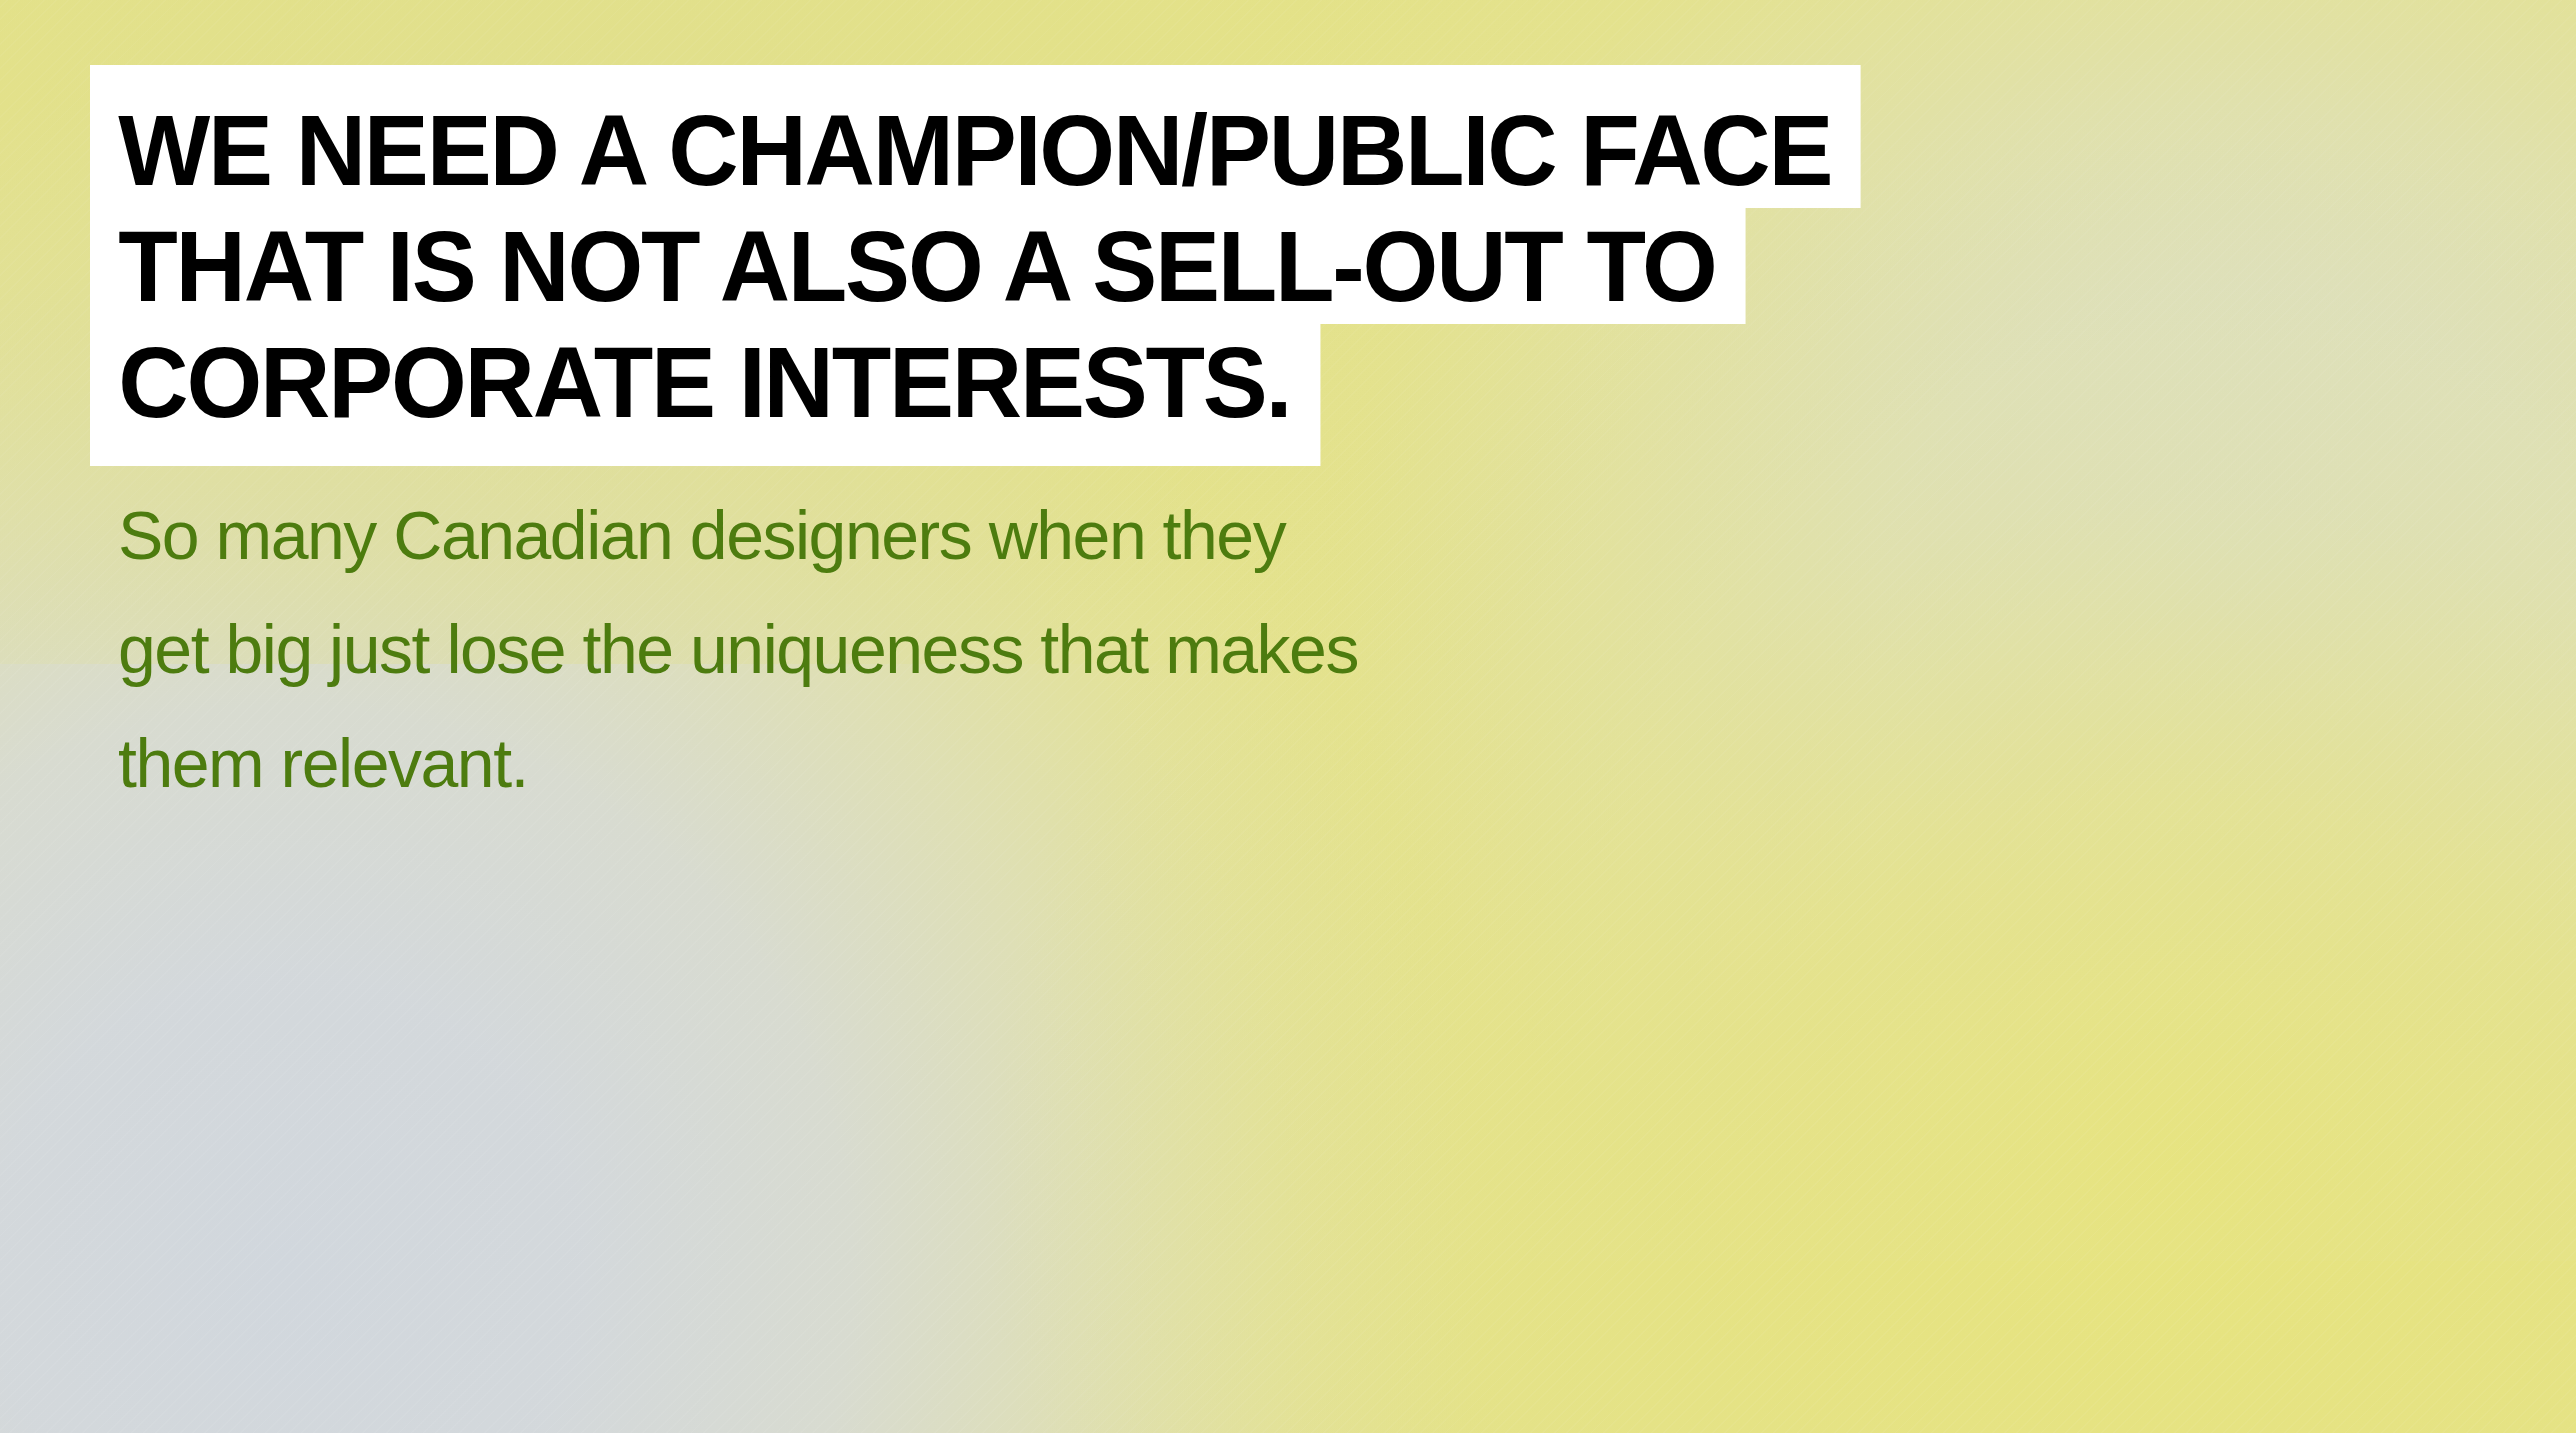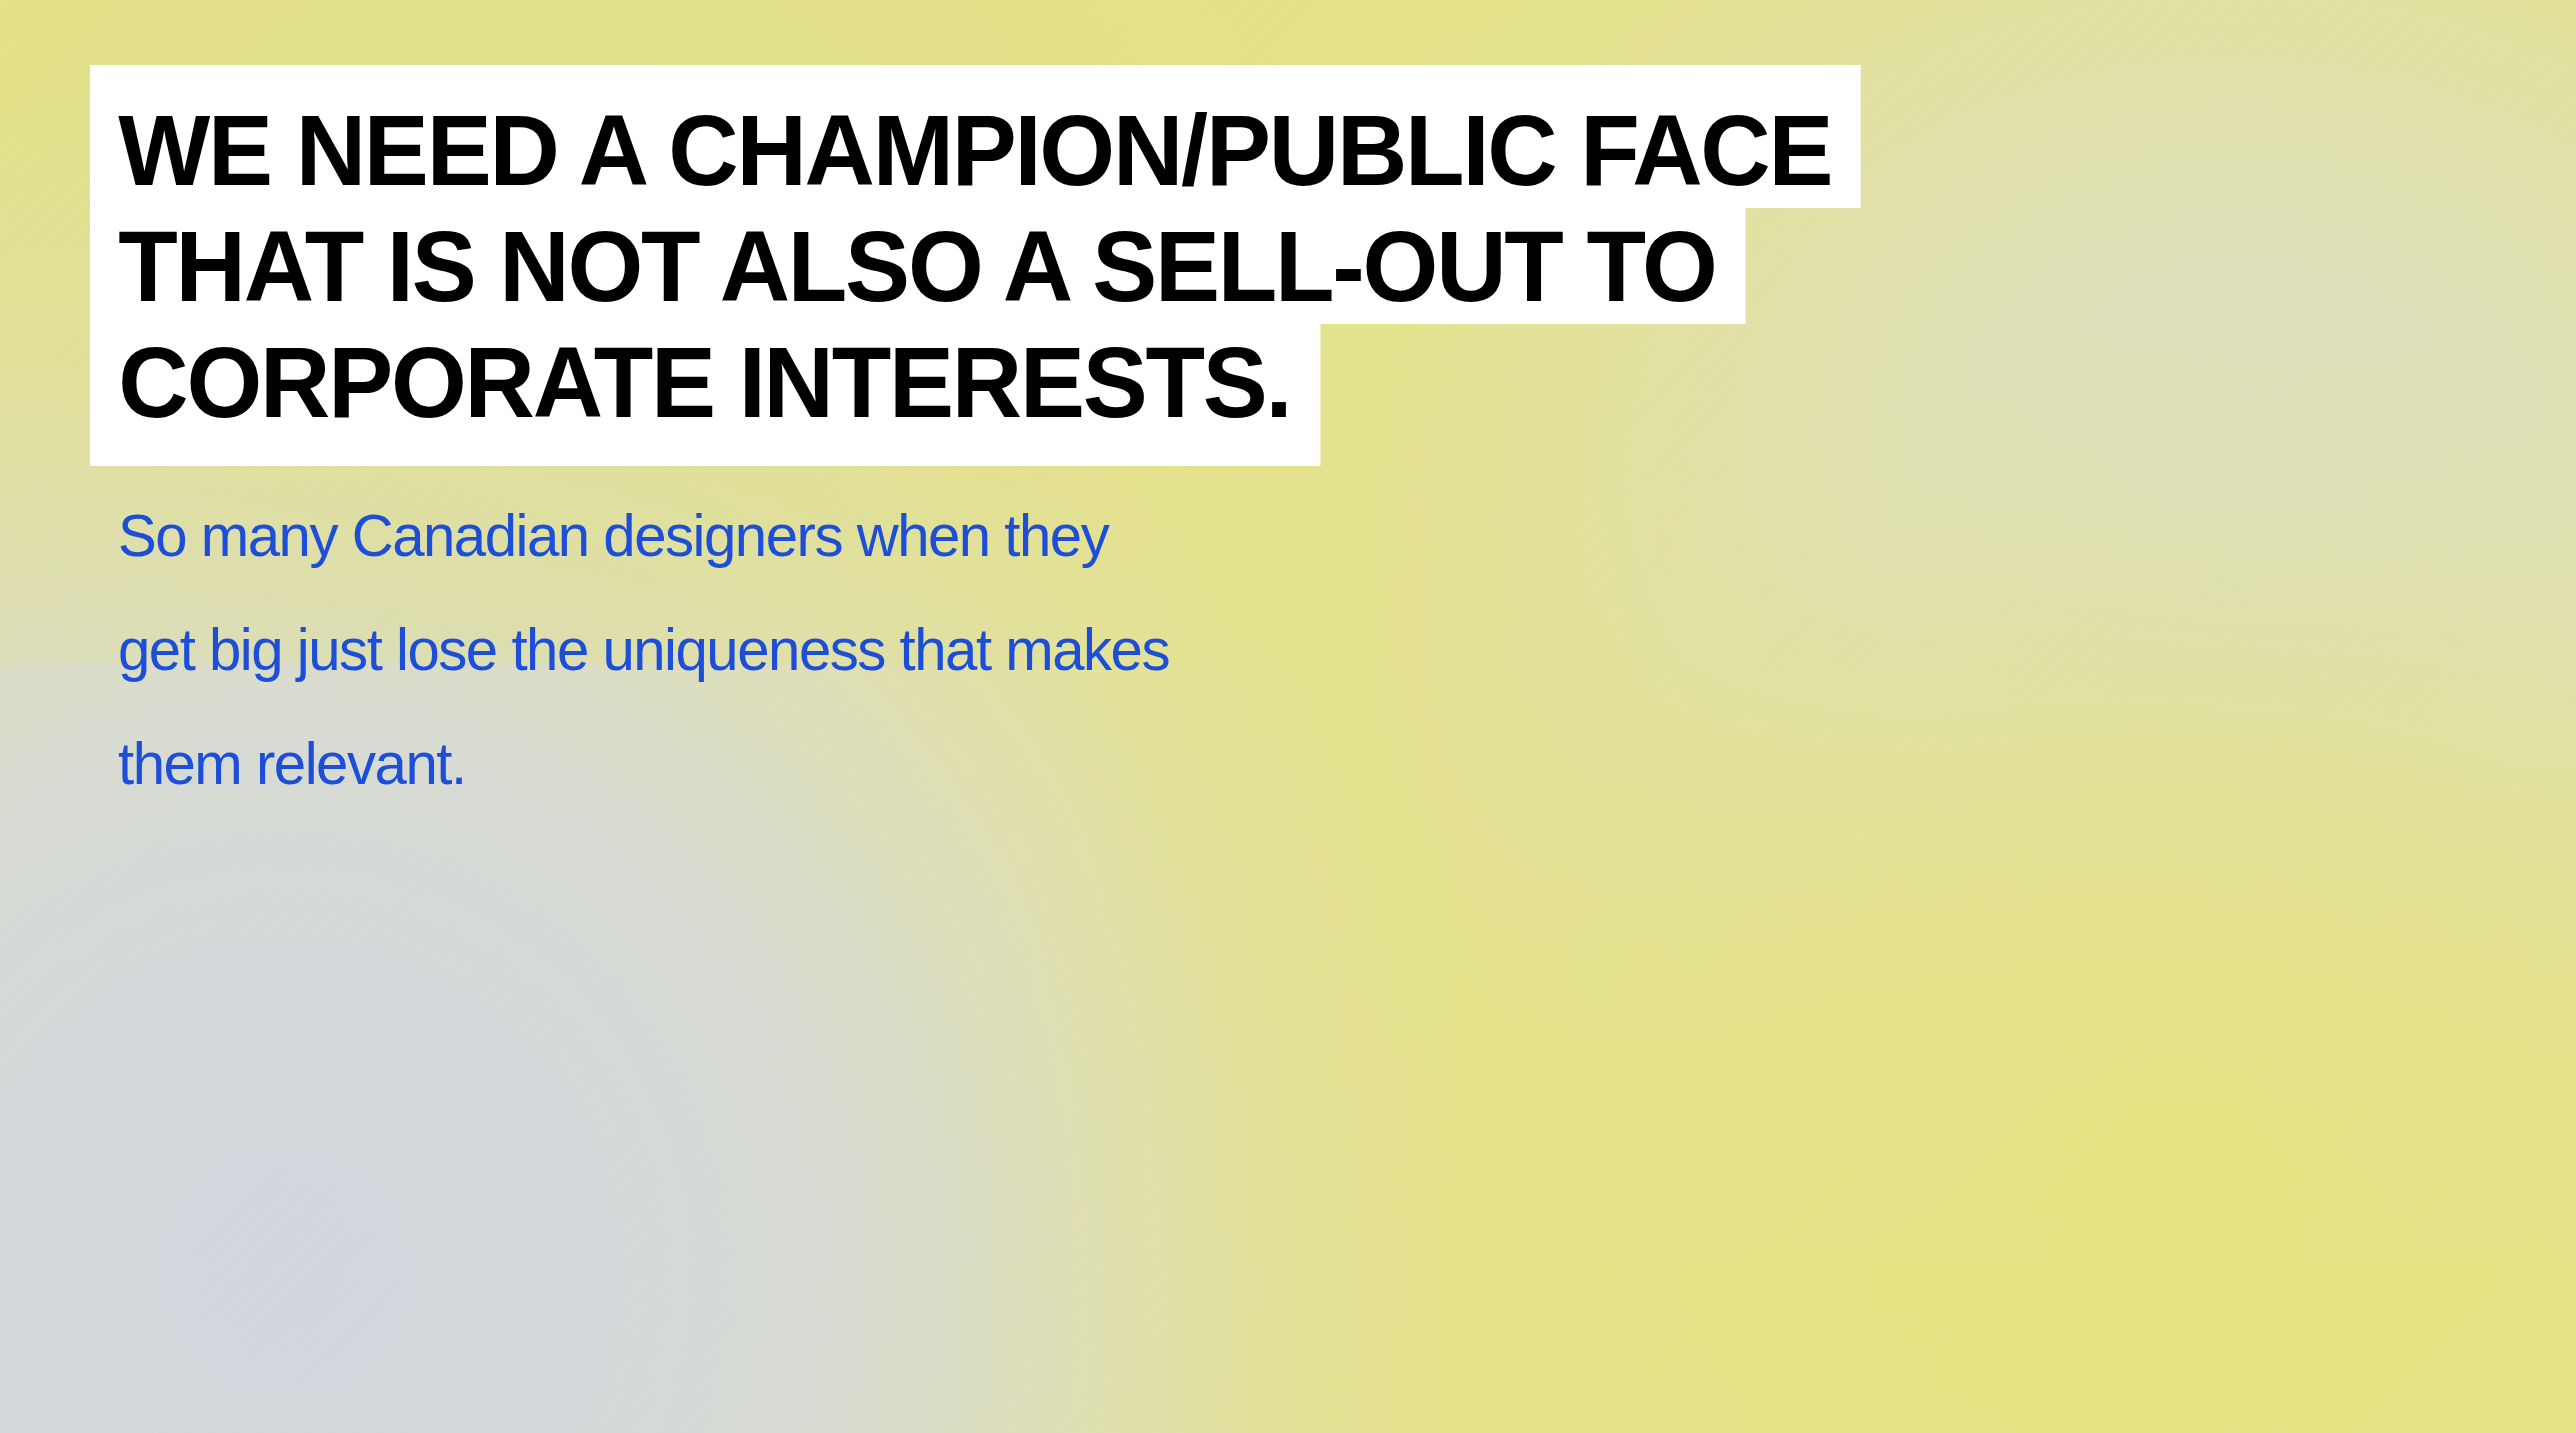--- a/index.html
+++ b/index.html
@@ -151,24 +151,24 @@
 
   .headline-line.line-1 { padding-top: 26.5px; }
   .headline-line.line-3 { padding-bottom: 26.5px; }
 
   
   .body-copy {
     position: absolute;
     left: 118px;
     top: 479px;
     width: 1991px;
-    color: #1d4ed8;
+    color: #4d7c0f;
     font-family: "Liberation Sans", "DejaVu Sans", sans-serif;
     font-weight: 400;
-    font-size: 59px;
+    font-size: 69px;
     line-height: 114px;
     letter-spacing: -1.5px;
   }
 
   .body-line {
     display: block;
     white-space: nowrap;
     transform: scaleX(0.985);
     transform-origin: left center;
   }

